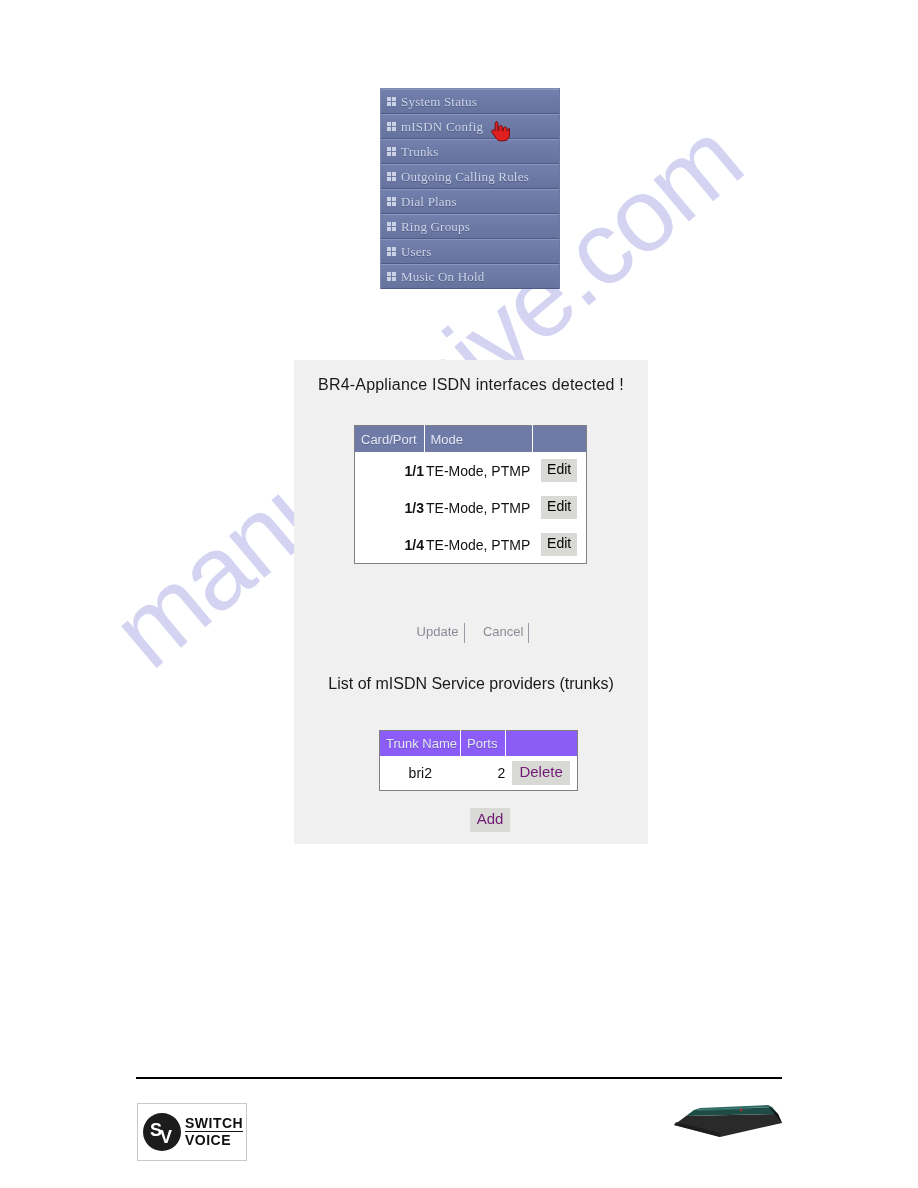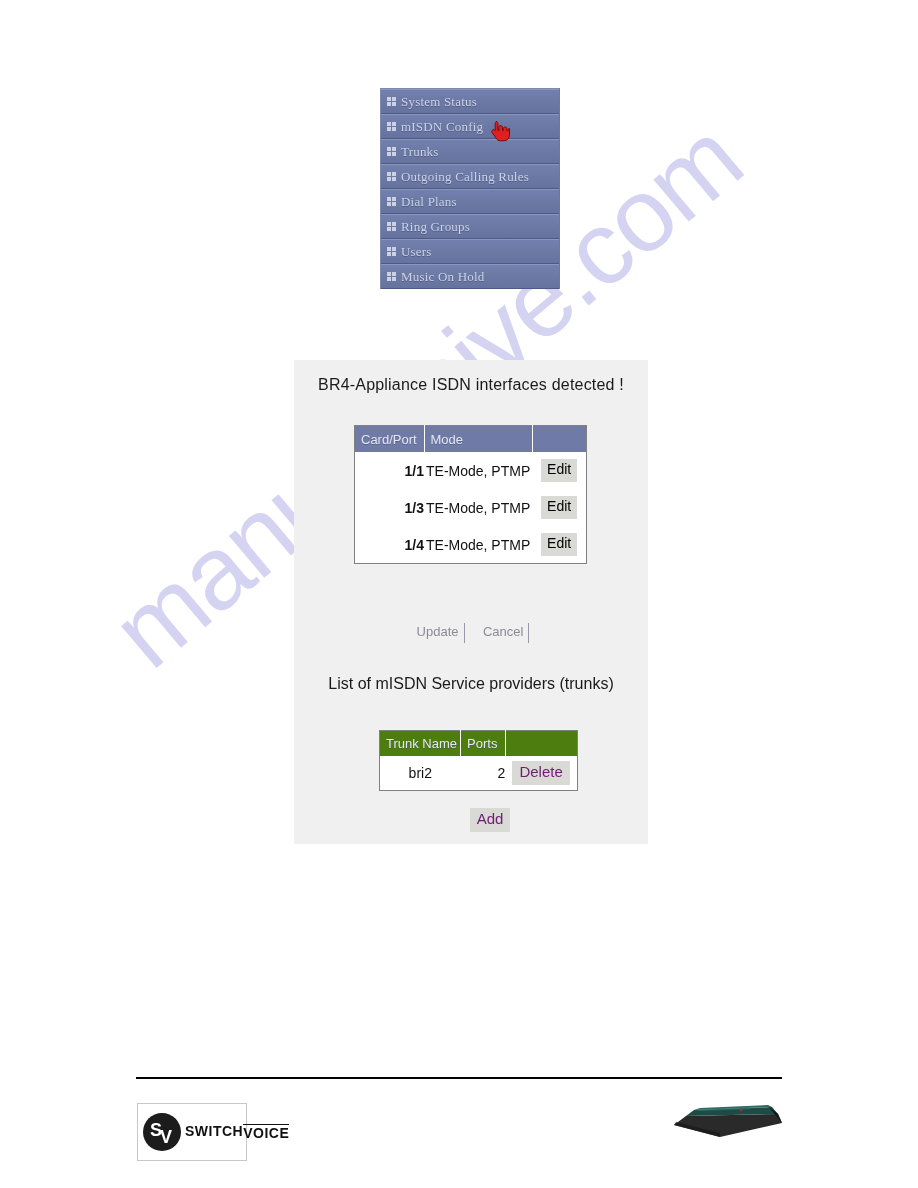--- a/index.html
+++ b/index.html
@@ -199,21 +199,21 @@
   #trunk-table {
     position: absolute;
     left: 85px;
     top: 370px;
     width: 199px;
     border: 1px solid #808080;
     background: #ffffff;
     border-collapse: collapse;
   }
   #trunk-table th, #trunk-table td { padding: 0; border: 0; }
-  #trunk-table thead tr { background: #4d7c0f; }
+  #trunk-table thead tr { background: #8b5cf6; }
   #trunk-table thead th {
     height: 25px;
     color: #e4e8f5;
     font-size: 13px;
     font-weight: normal;
     text-align: left;
     padding-left: 6px;
     border-right: 1px solid #ffffff;
     text-shadow: 0 1px 0 rgba(60,70,105,0.4);
   }
@@ -285,20 +285,21 @@
     color: #ffffff;
     font-family: "Liberation Sans", sans-serif;
     font-weight: bold;
     line-height: 1;
   }
   #logo-mark .sv-s { font-size: 18px; left: 7px;  top: 8px; }
   #logo-mark .sv-v { font-size: 18px; left: 17px; top: 15px; }
   #logo-words {
     margin-left: 4px;
     display: flex;
+    flex-direction: column;
     line-height: 1.05;
   }
   #logo-words .w1, #logo-words .w2 {
     font-family: "Liberation Sans", sans-serif;
     font-size: 14px;
     font-weight: bold;
     color: #111111;
     letter-spacing: 0.5px;
   }
   #logo-words .w2 { border-top: 1px solid #111111; padding-top: 1px; }

